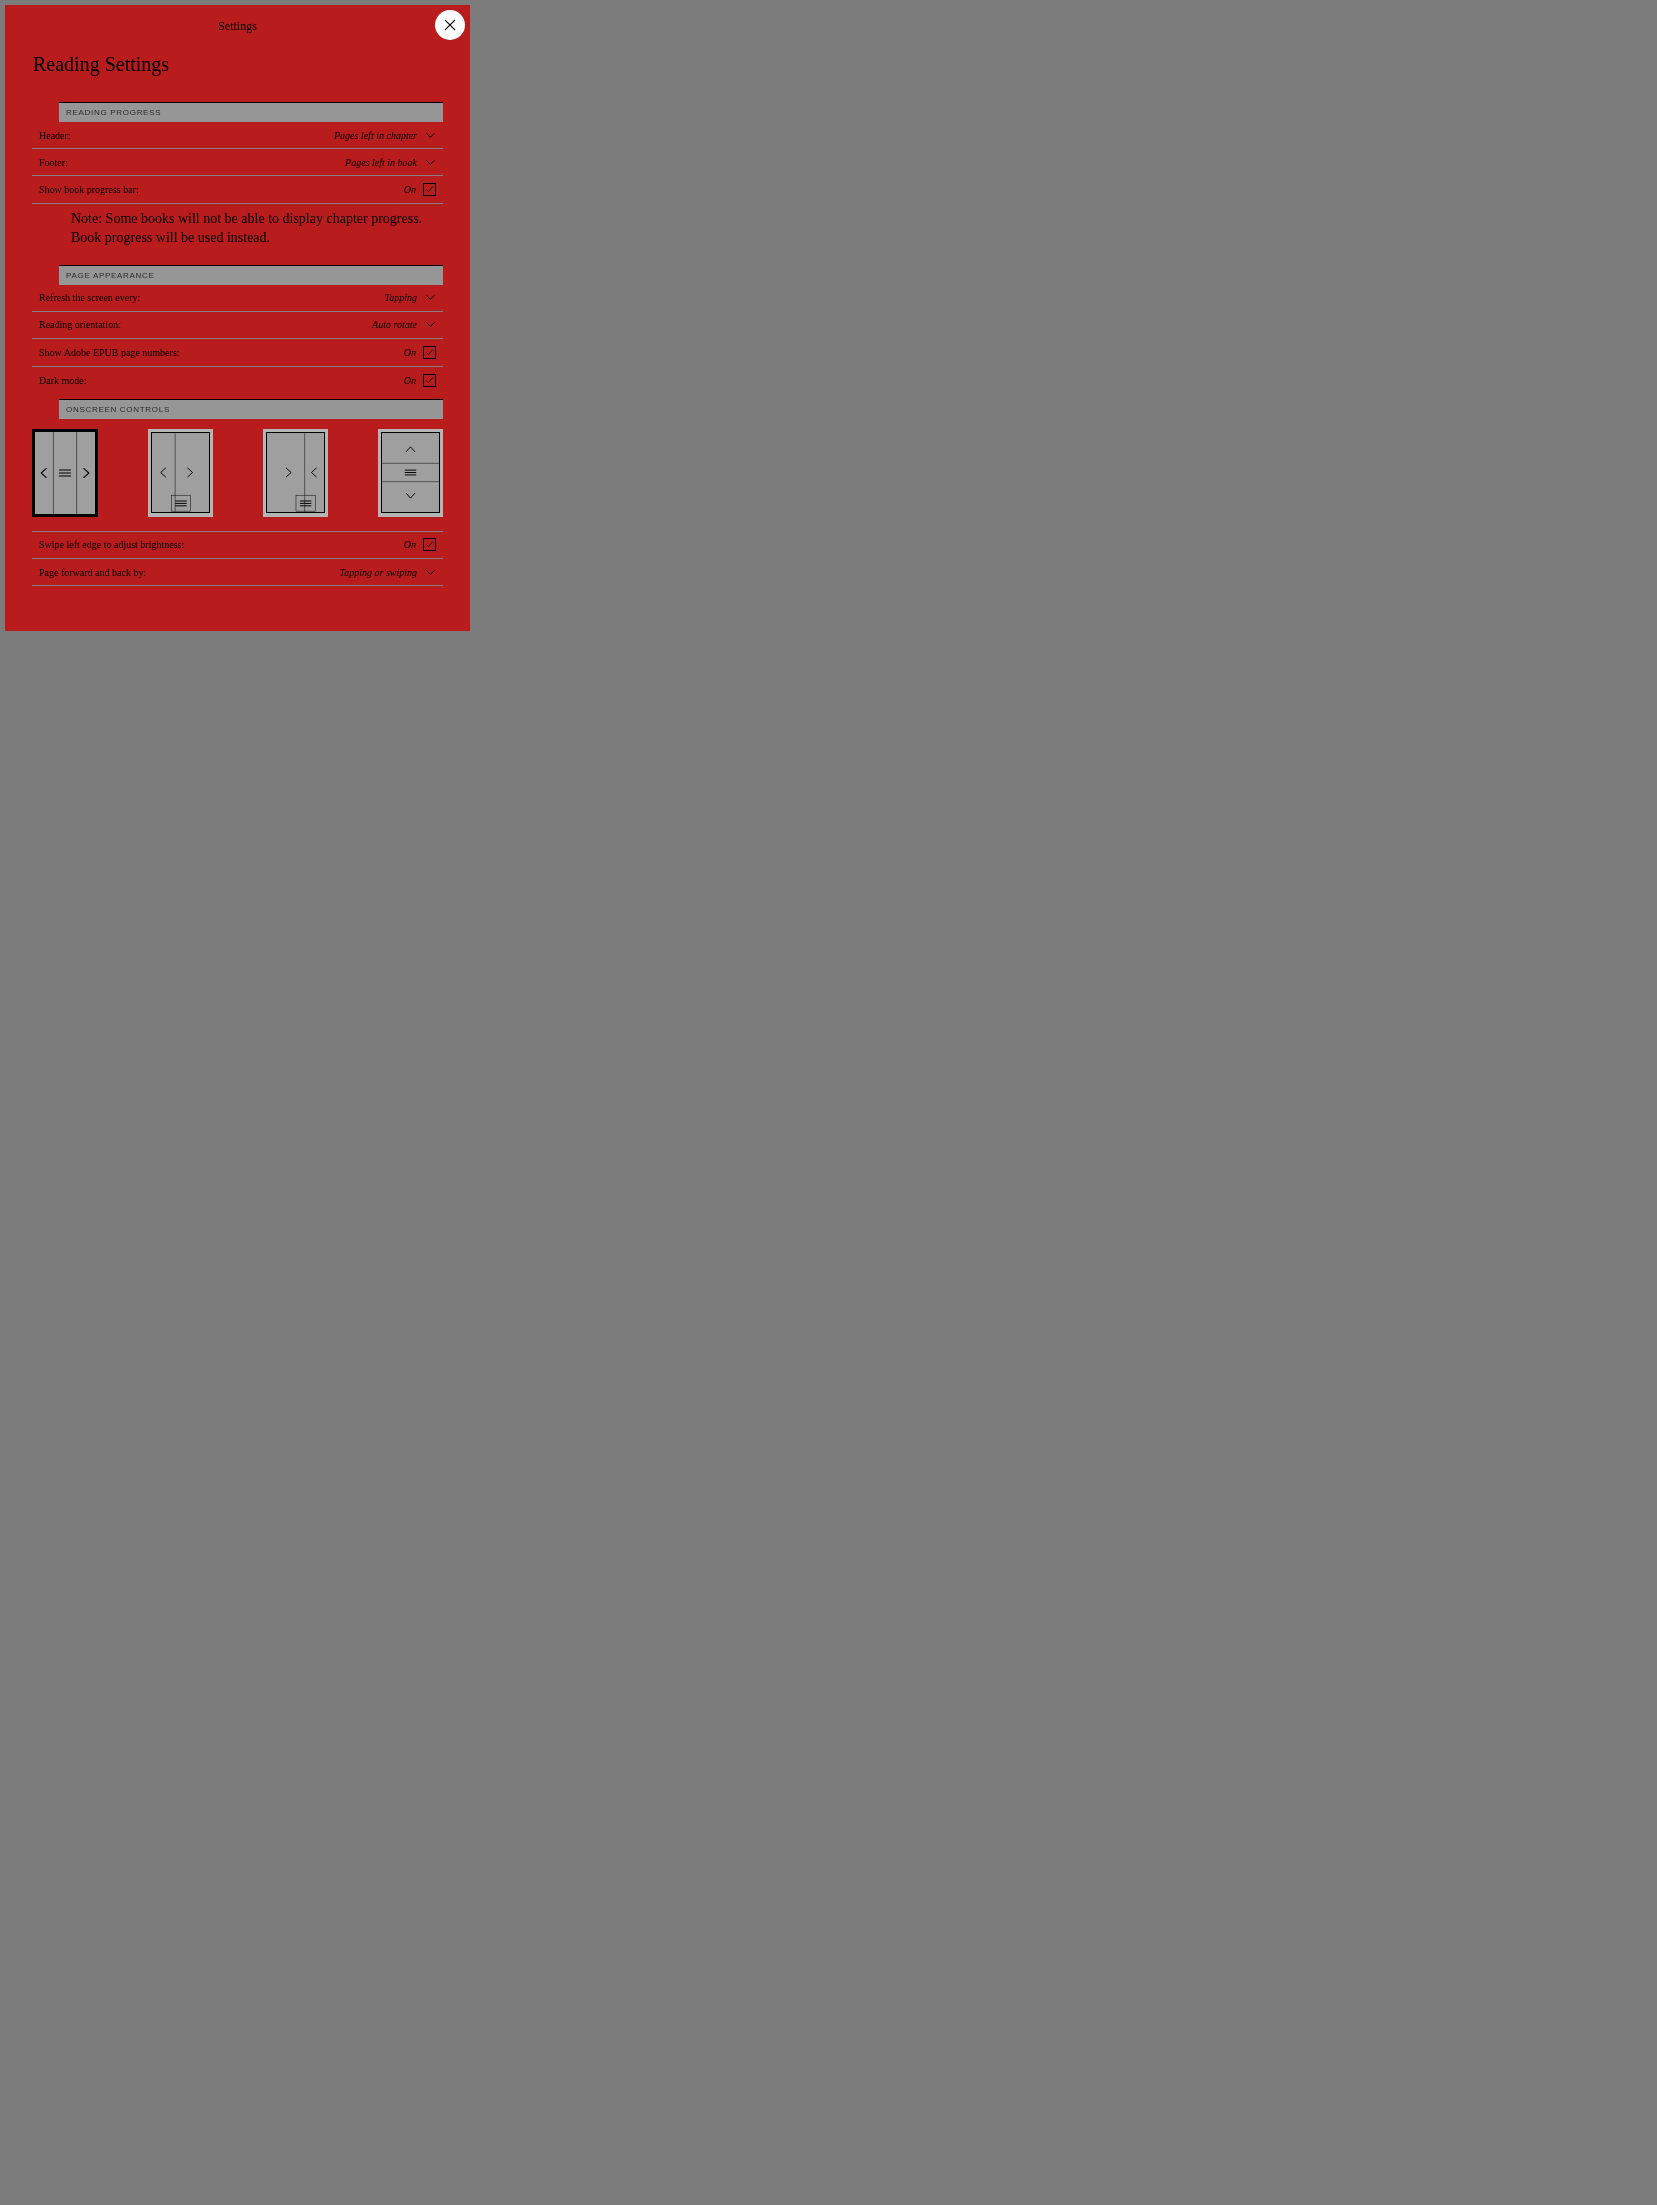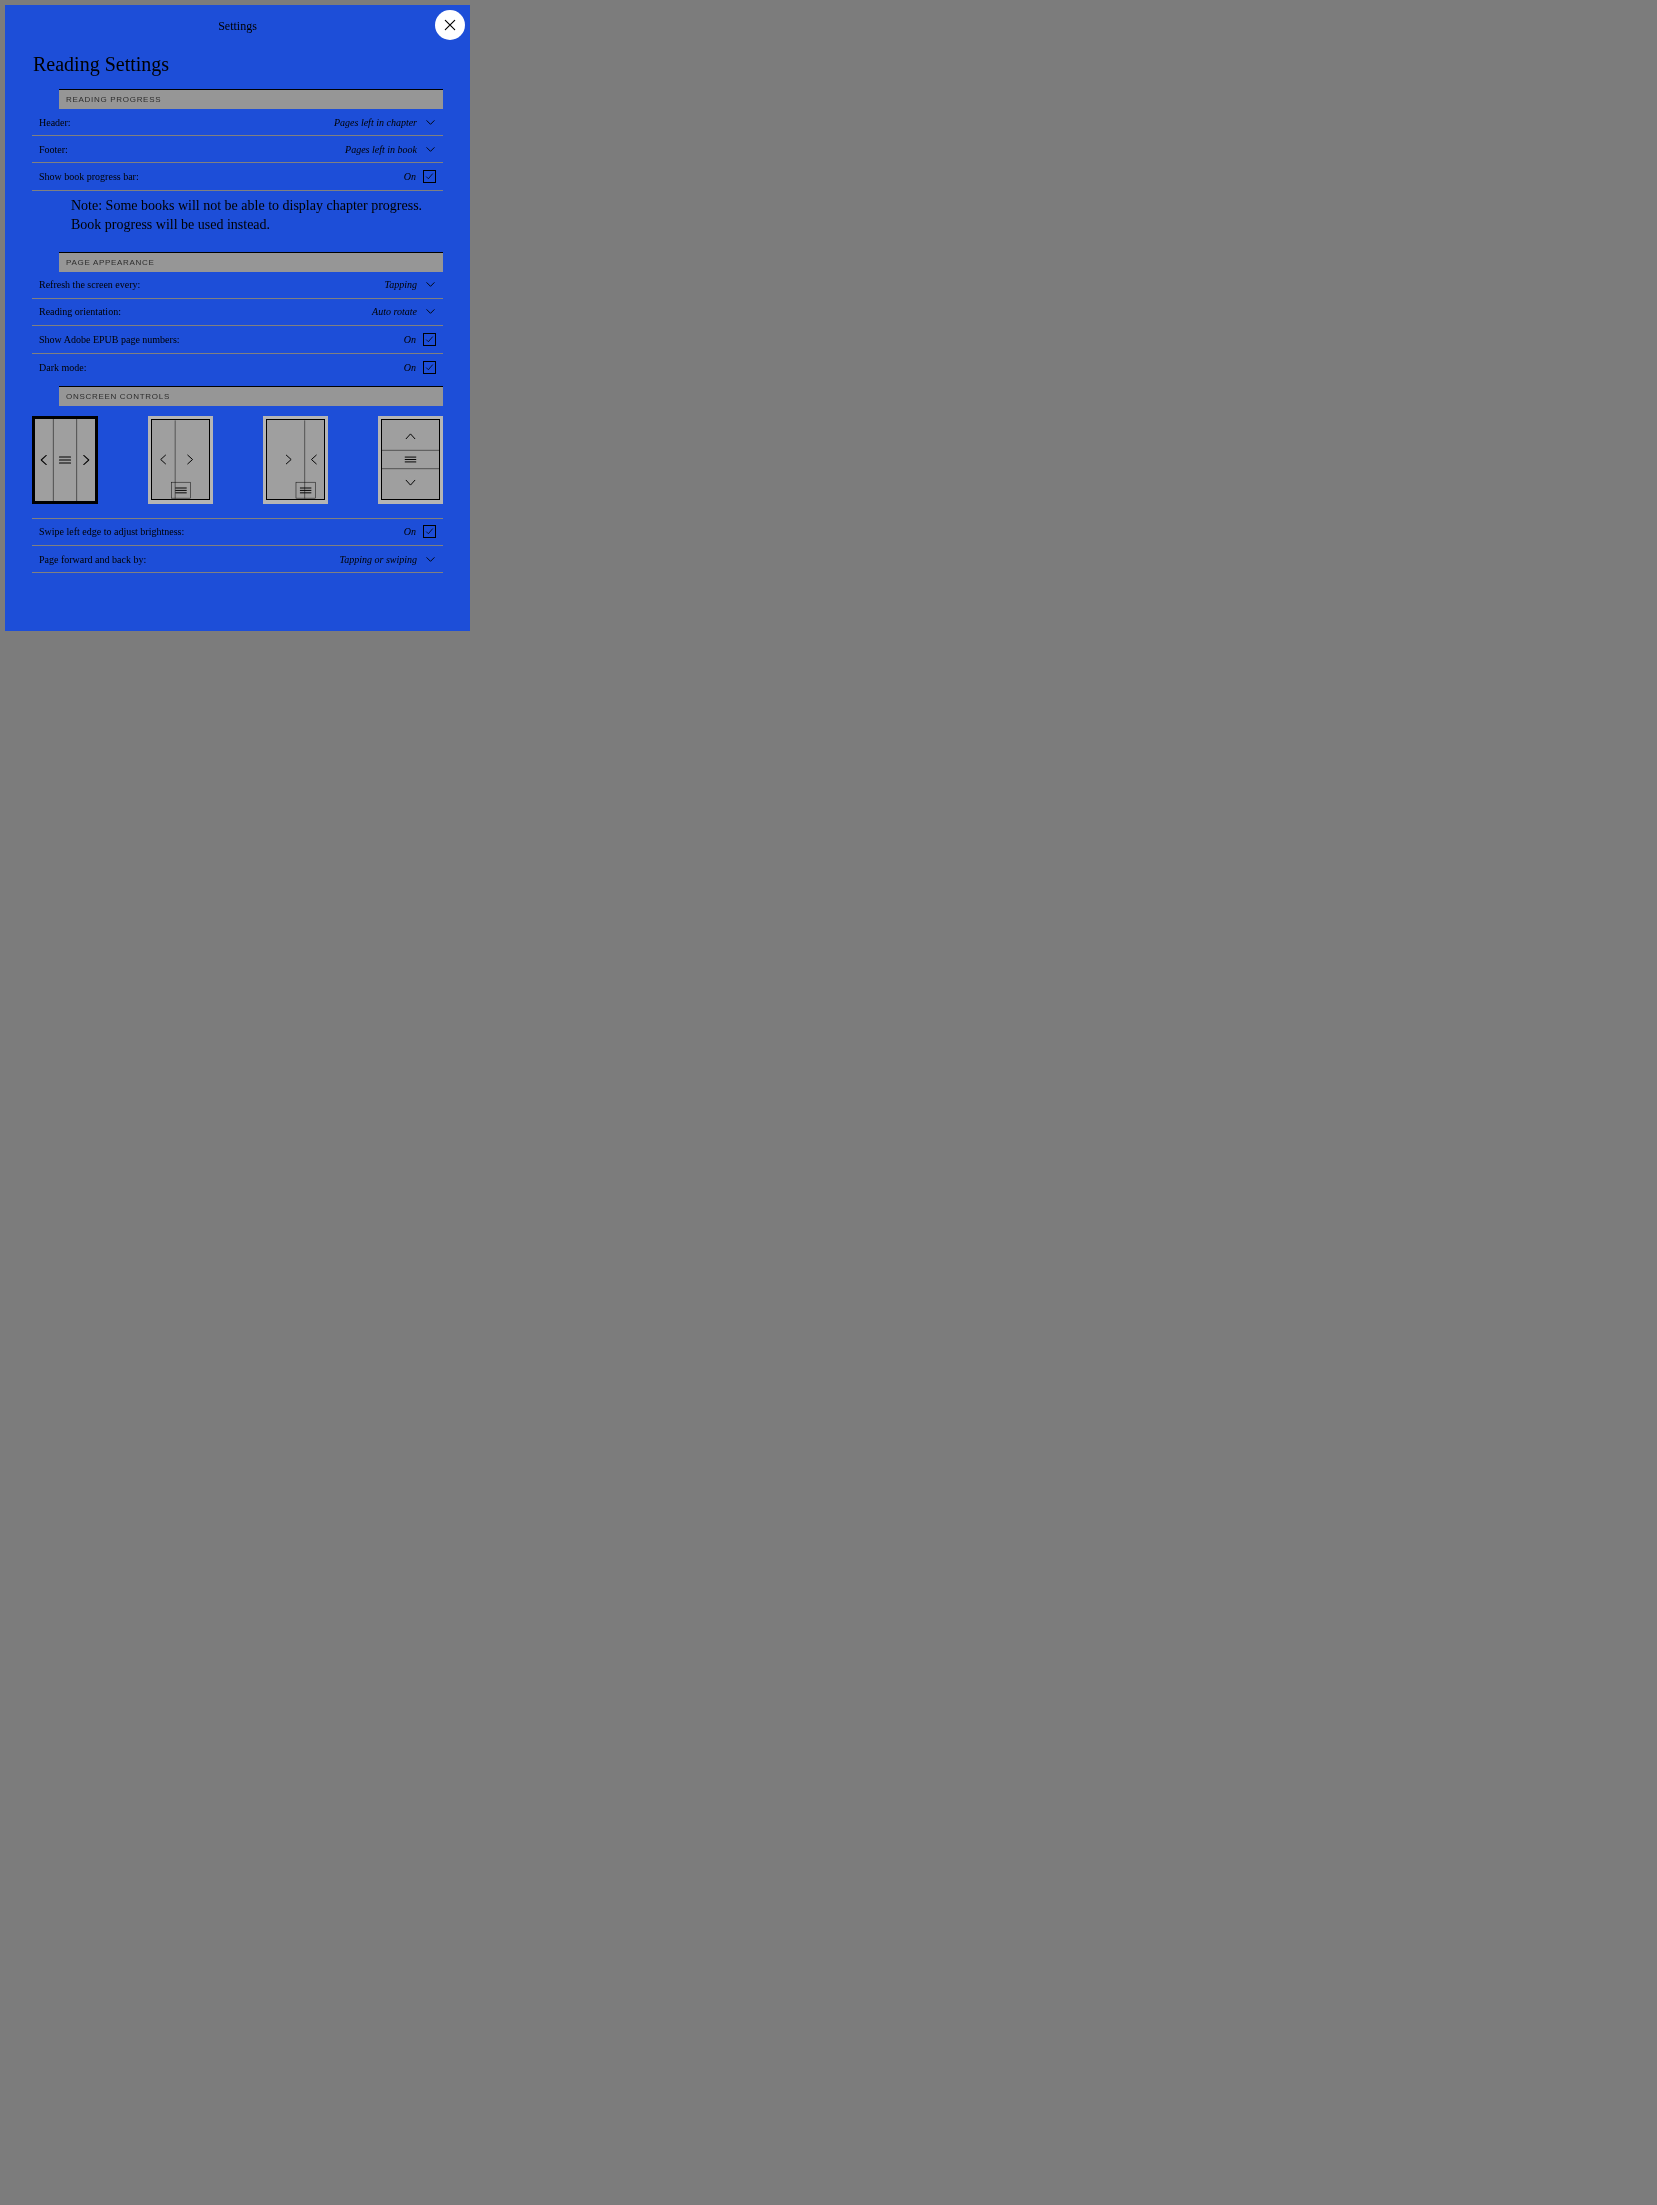--- a/index.html
+++ b/index.html
@@ -8,21 +8,21 @@
     font-family: Georgia, 'Times New Roman', serif;
     background: #7c7c7c;
     width: 475px;
     height: 631px;
     position: relative;
     overflow: hidden;
   }
   .modal {
     position: absolute;
     top: 5px; left: 5px; right: 5px; bottom: 0;
-    background: #1d4ed8;
+    background: #b91c1c;
     overflow: hidden;
   }
   .modal-header {
     position: relative;
     text-align: center;
     padding: 14px 0 9px 0;
   }
   .modal-title {
     font-size: 12px;
     color: #000;
@@ -42,21 +42,21 @@
     cursor: pointer;
   }
   .close-btn svg { width: 14px; height: 14px; }
   .content {
     padding: 0 27px;
   }
   .page-heading {
     font-size: 20px;
     font-weight: normal;
     color: #000;
-    margin: 10px 0 13px 1px;
+    margin: 10px 0 26px 1px;
   }
   .section {
     margin-bottom: 5px;
   }
   .section-header {
     border-top: 1px solid #000;
     background: #969696;
     font-family: Arial, Helvetica, sans-serif;
     font-size: 8px;
     letter-spacing: 0.7px;

